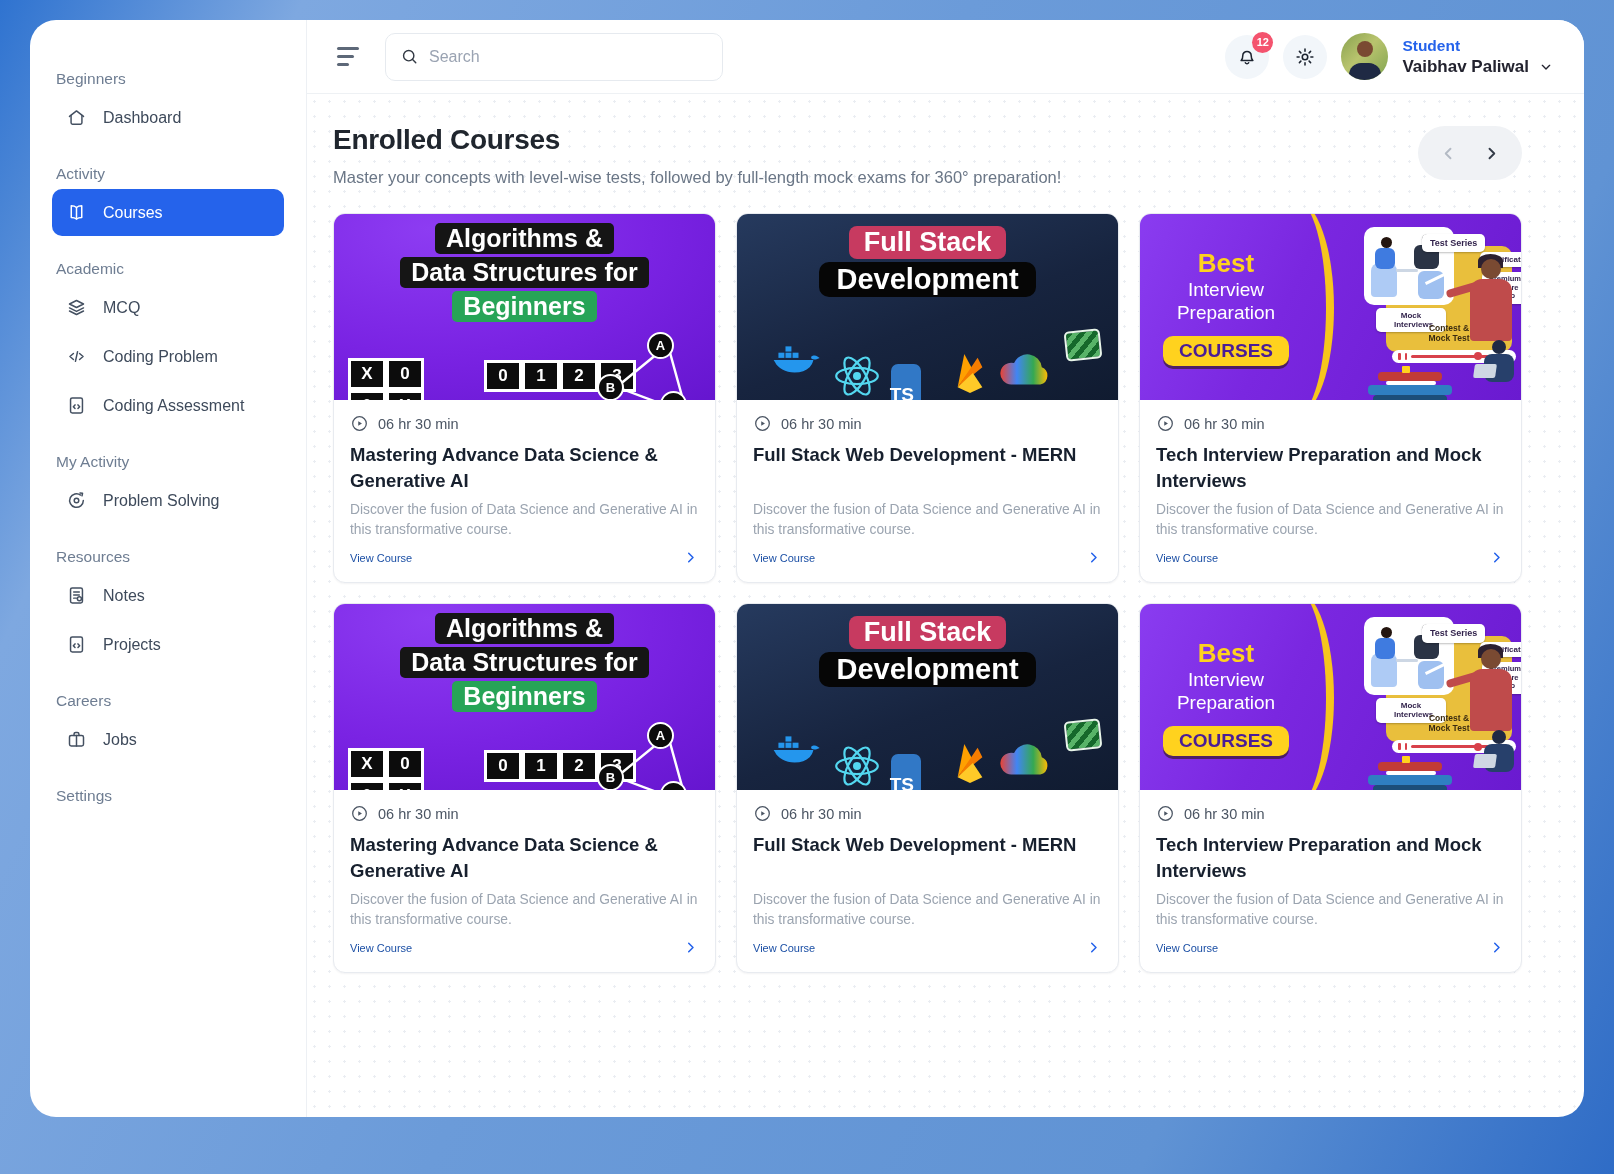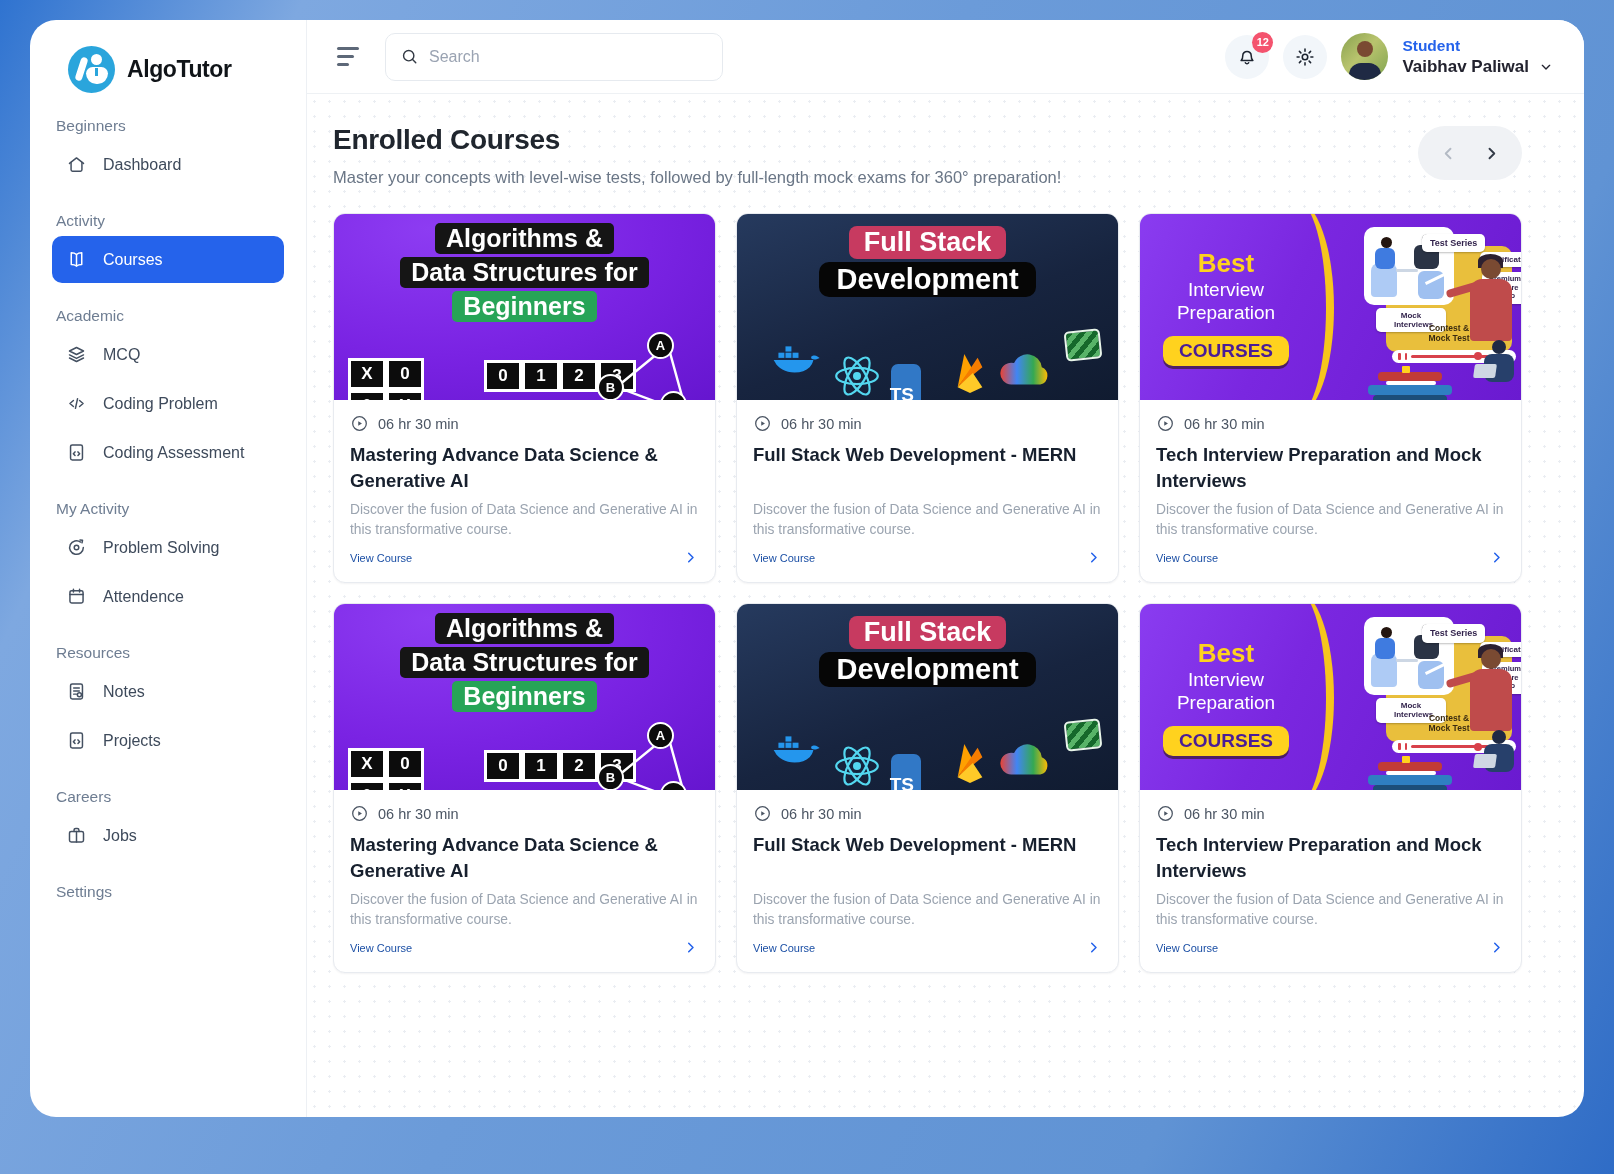--- a/index.html
+++ b/index.html
@@ -136,29 +136,20 @@
 .int-lp-head { position:absolute; left:352px; top:126px; width:14px; height:14px; background:#1f2a44; border-radius:50%; }
 .int-lp-body { position:absolute; left:344px; top:140px; width:30px; height:28px; background:#27406b; border-radius:8px; }
 .int-laptop { position:absolute; left:334px; top:150px; width:22px; height:14px; background:#cfd8e3; border-radius:2px; transform:skewX(-8deg); }
 </style>
 </head>
 <body>
 
 <div class="window">
 
   <aside class="sidebar">
-    <div class="logo-row">
-      <div class="logo-mark">
-        <div class="logo-slash"></div>
-          <div class="logo-head"></div>
-          <div class="logo-body"></div>
-          <div class="logo-tie"></div>
-      </div>
-      <div class="app-name">AlgoTutor</div>
-    </div>
 
     <nav class="nav">
       <div class="section-label">Beginners</div>
       <div class="nav-item">
         <svg class="ic" viewBox="0 0 24 24">
             <path d="M4 10.8 12 4.5l8 6.3"></path>
             <path d="M5.8 9.8V18a1.6 1.6 0 0 0 1.6 1.6h9.2A1.6 1.6 0 0 0 18.2 18V9.8"></path>
           </svg>
         <span>Dashboard</span>
       </div>
@@ -199,27 +190,20 @@
       </div>
 
       <div class="section-label">My Activity</div>
       <div class="nav-item">
         <svg class="ic" viewBox="0 0 24 24">
             <path d="M19.8 12a7.8 7.8 0 1 1-3.1-6.2"></path>
             <path d="m16 3.5 2.9.3-.6 2.9"></path>
             <circle cx="12" cy="12" r="2.6"></circle>
           </svg>
         <span>Problem Solving</span>
-      </div>
-      <div class="nav-item">
-        <svg class="ic" viewBox="0 0 24 24">
-            <rect x="4.5" y="5.5" width="15" height="14" rx="2"></rect>
-            <path d="M8.5 3.8v3M15.5 3.8v3M4.5 9.8h15"></path>
-          </svg>
-        <span>Attendence</span>
       </div>
 
       <div class="section-label">Resources</div>
       <div class="nav-item">
         <svg class="ic" viewBox="0 0 24 24">
             <rect x="5.2" y="3.5" width="13.6" height="17" rx="2"></rect>
             <path d="M8.8 8h6.4M8.8 11.5h6.4M8.8 15h3"></path>
             <circle cx="15.3" cy="15.6" r="2.3"></circle>
           </svg>
         <span>Notes</span>

